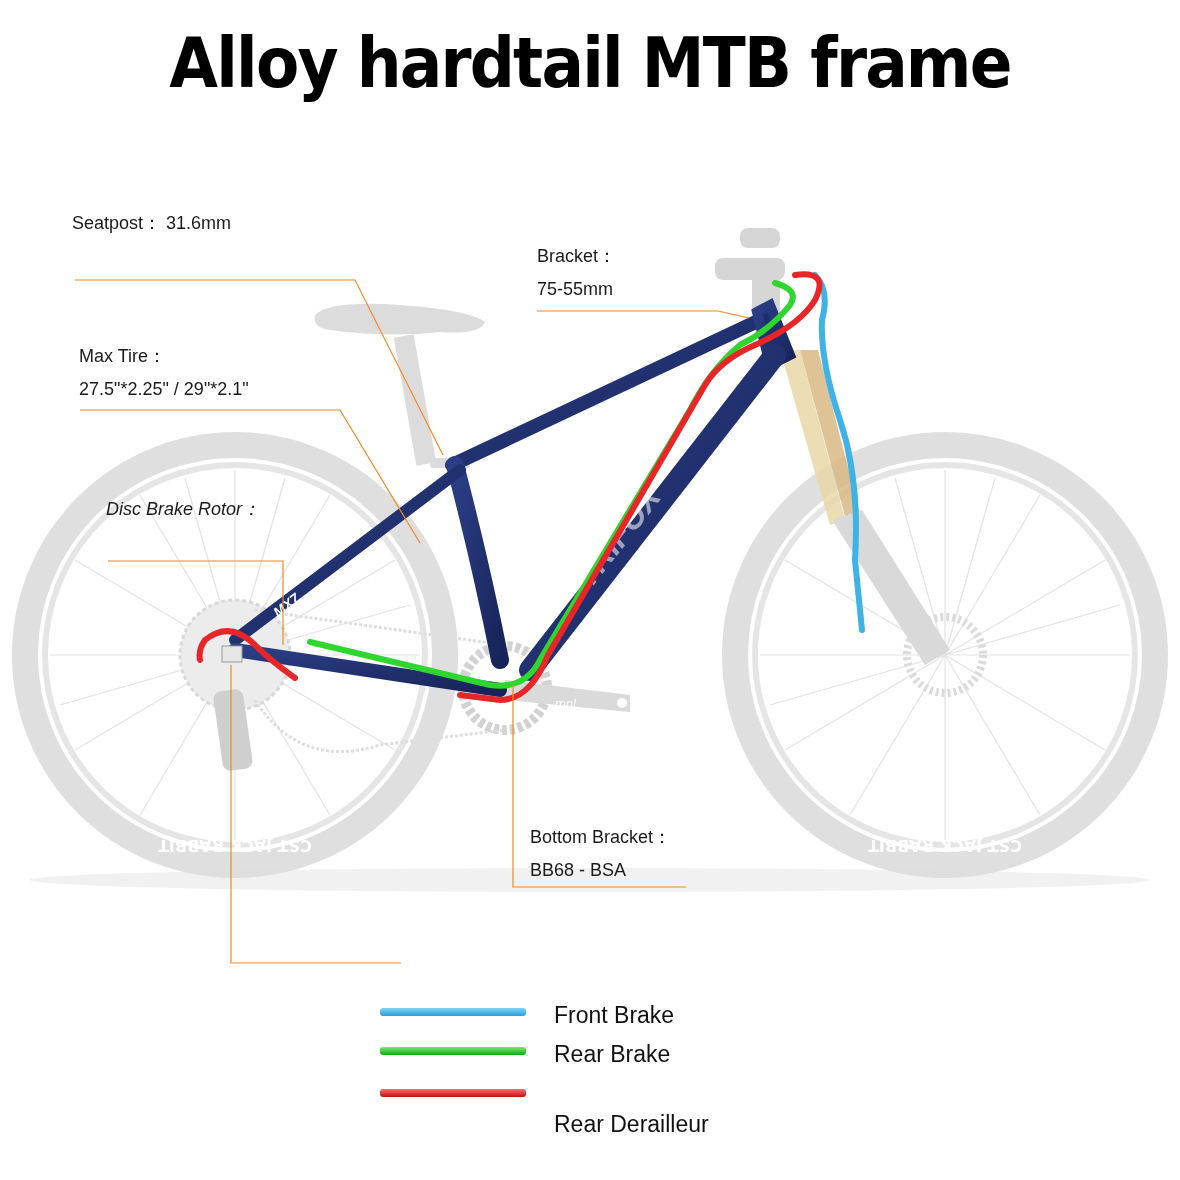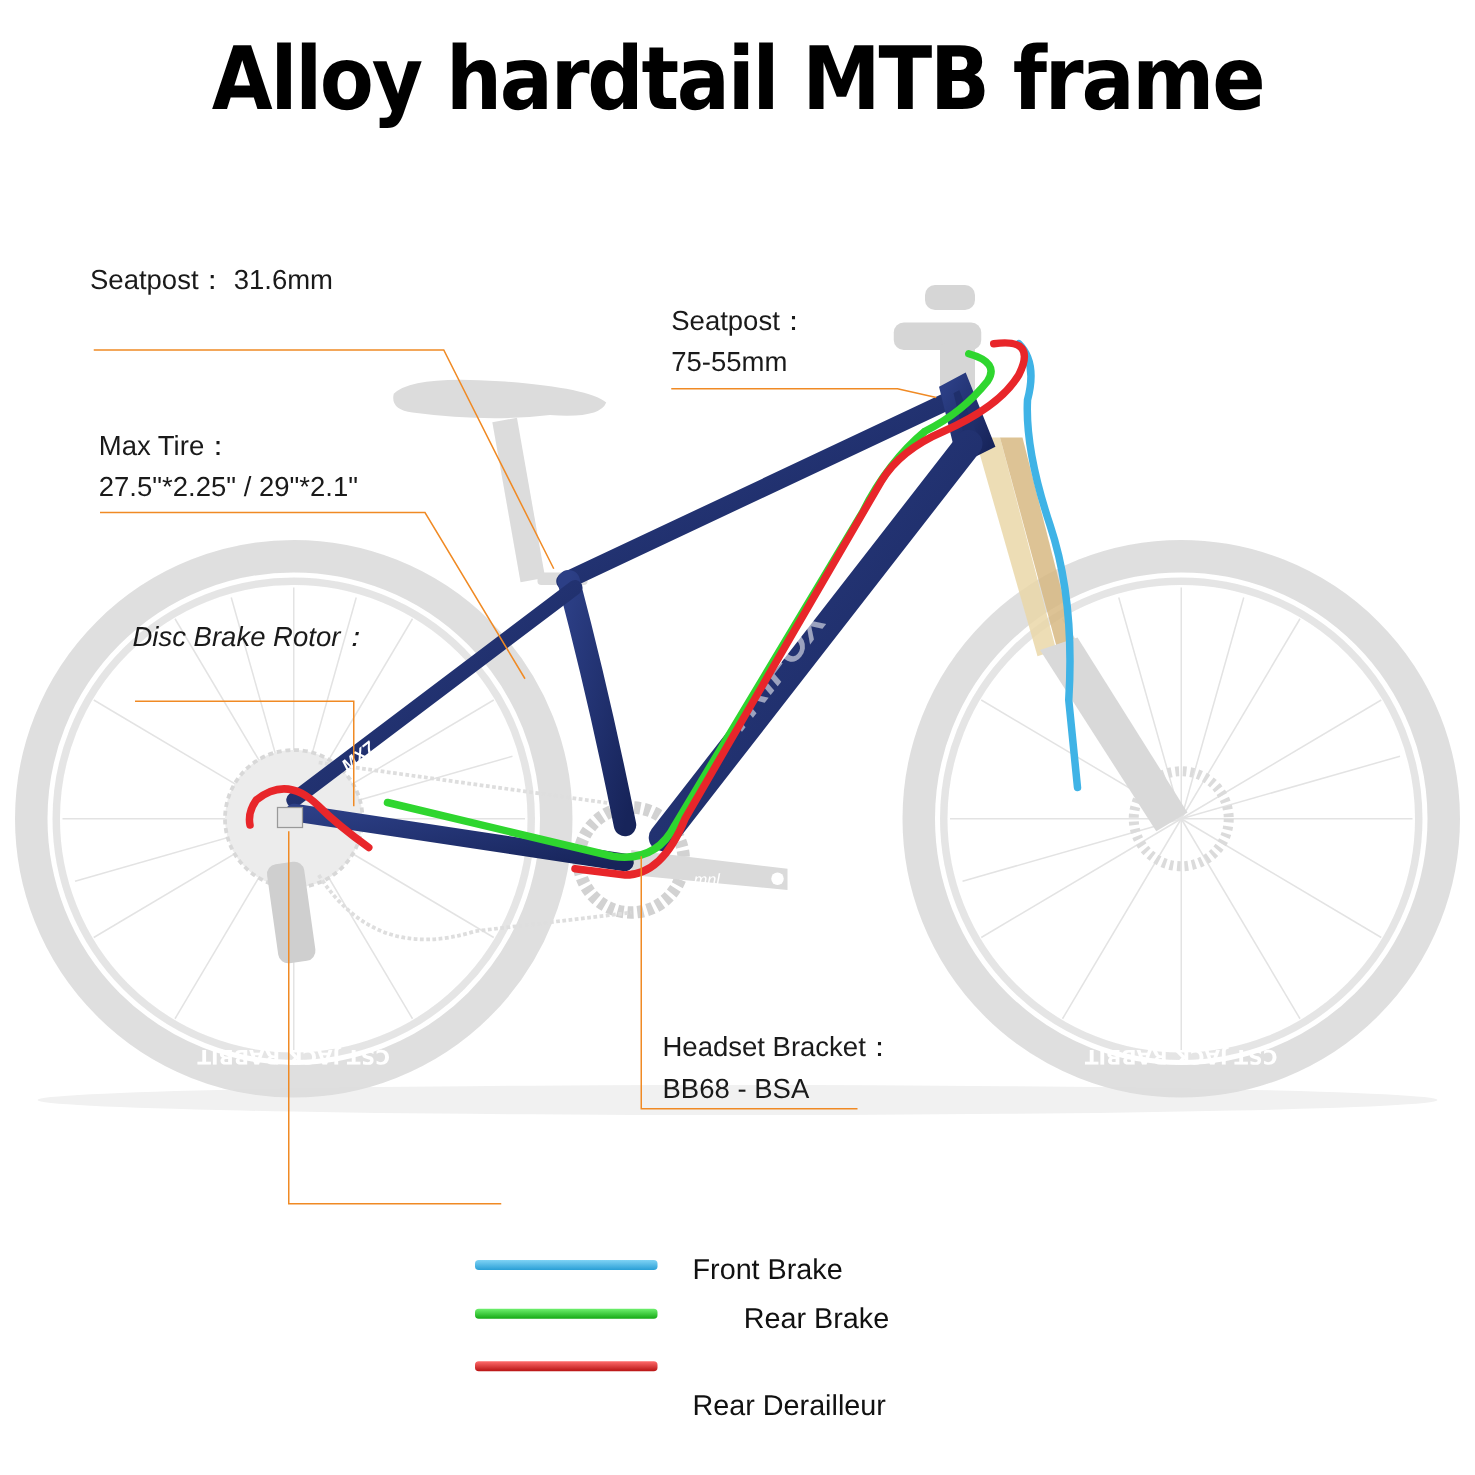--- a/index.html
+++ b/index.html
@@ -1,21 +1,21 @@
 <!DOCTYPE html>
 <html><head>
 <meta charset="utf-8">
 <style>
   html, body { margin: 0; padding: 0; background: #ffffff; }
   body { width: 1180px; height: 1180px; position: relative; overflow: hidden;
          font-family: "Liberation Sans", "DejaVu Sans", sans-serif; color: #111; }
   .title { position: absolute; left: 0; top: 22px; width: 1180px; text-align: center;
            font-family: "DejaVu Sans", "Liberation Sans", sans-serif; font-weight: bold;
            font-size: 70px; letter-spacing: -2px; color: #000; transform: scaleX(0.9); }
-  .label { position: absolute; font-size: 22px; line-height: 33px; color: #1a1a1a; white-space: nowrap; }
+  .label { position: absolute; font-size: 18px; line-height: 33px; color: #1a1a1a; white-space: nowrap; }
   .label div { height: 33px; }
   svg.art { position: absolute; left: 0; top: 0; }
   .legend { position: absolute; left: 380px; top: 1008px; }
   .legend-row { position: absolute; left: 0; display: flex; align-items: center; }
   .legend-line { width: 146px; height: 8px; border-radius: 3px; }
   .legend-label { position: absolute; left: 174px; font-size: 23px; white-space: nowrap; }
 </style>
 </head>
 <body>
 
@@ -142,43 +142,43 @@
     <polyline points="108,561 283,561 283,645"></polyline>
     <polyline points="513,685 513,887 686,887"></polyline>
     <polyline points="231,665 231,963 401,963"></polyline>
   </g>
 </svg>
 
 <div class="label" style="left:72px; top:207px;">
   <div>Seatpost： 31.6mm</div>
 </div>
 <div class="label" style="left:537px; top:240px;">
-  <div>Seatpost：</div>
+  <div>Bracket：</div>
   <div>75-55mm</div>
 </div>
 <div class="label" style="left:79px; top:340px;">
   <div>Max Tire：</div>
   <div>27.5"*2.25" / 29"*2.1"</div>
 </div>
 <div class="label" style="left:106px; top:493px;font-style:italic;">
   <div>Disc Brake Rotor：</div>
 </div>
 <div class="label" style="left:530px; top:821px;">
-  <div>Headset Bracket：</div>
+  <div>Bottom Bracket：</div>
   <div>BB68 - BSA</div>
 </div>
 <div class="label" style="left:247px; top:895px;">
 </div>
 
 <div class="legend">
   <div class="legend-row" style="top:0px;">
     <div class="legend-line" style="background:linear-gradient(#7fd3f5,#2a9fd6);"></div>
     <span class="legend-label" style="top:-6px;">Front Brake</span>
   </div>
   <div class="legend-row" style="top:39px;">
     <div class="legend-line" style="background:linear-gradient(#6ef06e,#14a814);"></div>
-    <span class="legend-label" style="top:-6px;margin-left:41px;">Rear Brake</span>
+    <span class="legend-label" style="top:-6px;">Rear Brake</span>
   </div>
   <div class="legend-row" style="top:81px;">
     <div class="legend-line" style="background:linear-gradient(#ff6b6b,#b81414);"></div>
     <span class="legend-label" style="top:-6px;margin-top:28px;">Rear Derailleur</span>
   </div>
 </div>
 
 </body></html>

